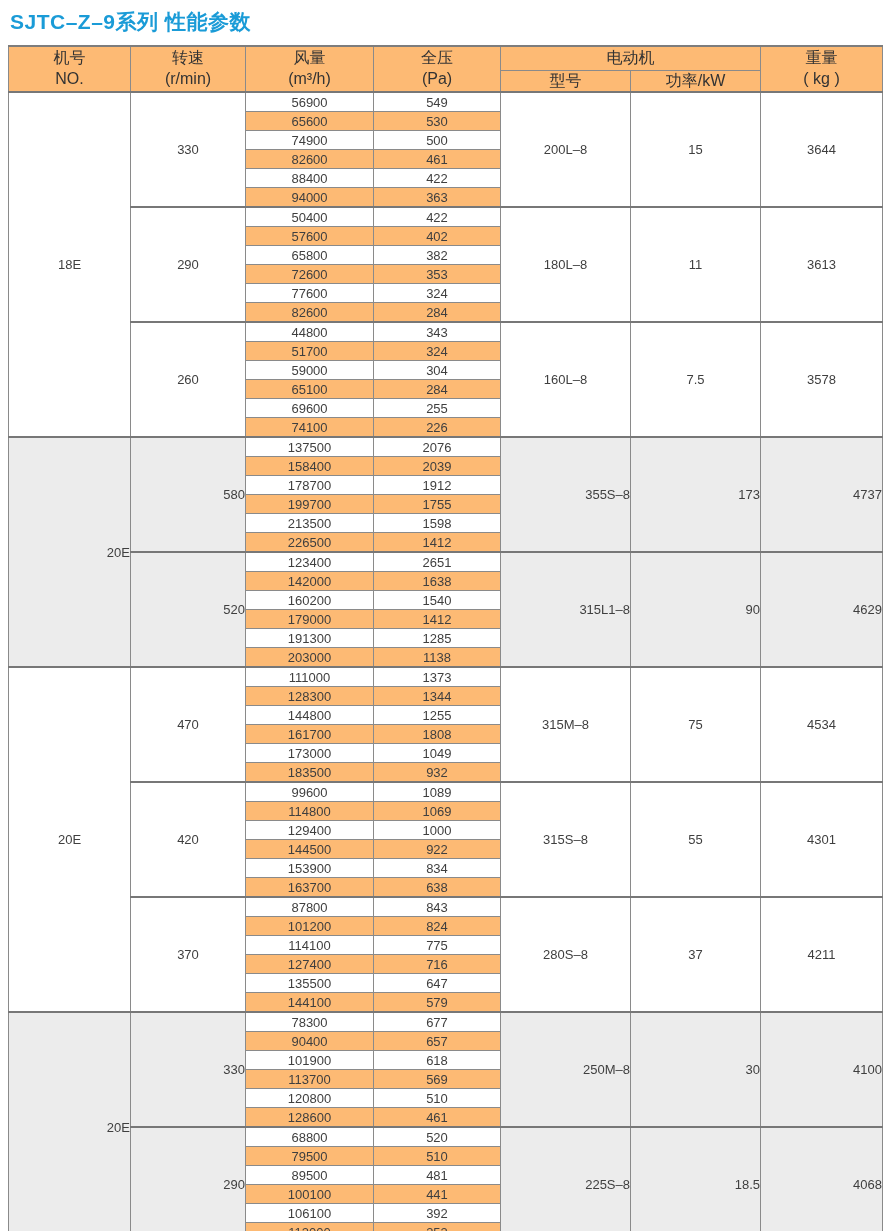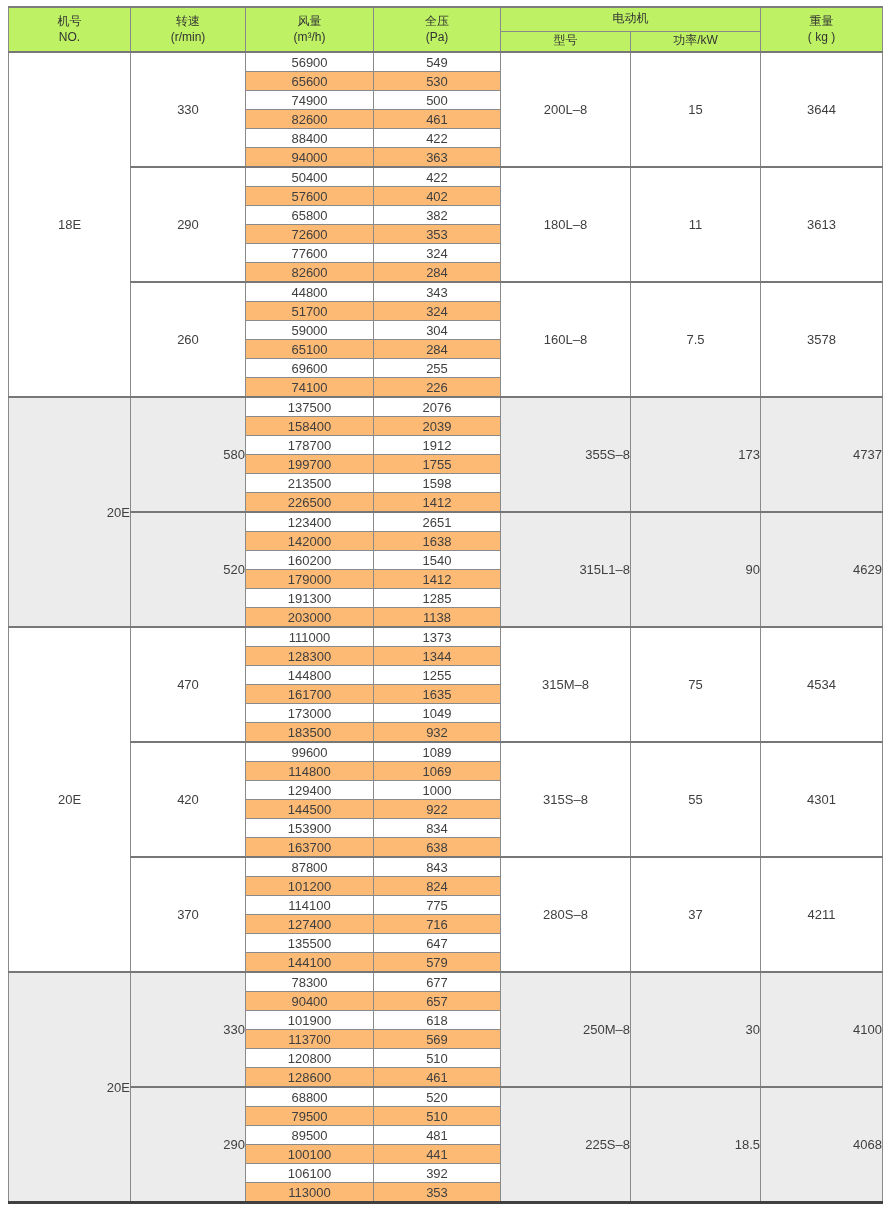--- a/index.html
+++ b/index.html
@@ -28,23 +28,23 @@
   }
   th, td {
     border:1px solid #8a8a8a;
     text-align:center;
     vertical-align:middle;
     padding:0;
     overflow:hidden;
     white-space:nowrap;
   }
   thead th {
-    background:#bef264;
+    background:#fdba74;
     font-weight:normal;
-    font-size:12px;
+    font-size:16px;
     color:#333333;
     line-height:1.3;
   }
   thead tr.h-top    { height:24px; }
   thead tr.h-bottom { height:21px; }
   th .line { display:block; }
   tbody td {
     font-size:13px;
     color:#3f3f3f;
     height:18px;
@@ -55,20 +55,21 @@
     border-top-width:2px;
     border-top-color:#777777;
   }
   tbody td.alt { background:#fdba74; }
   tbody tr.shaded td.outer { background:#ececec;text-align:right; }
 </style>
 </head>
 <body>
 
 <div class="page">
+  <div class="title">SJTC–Z–9系列 性能参数</div>
 
   <table class="spec">
     <colgroup>
       <col style="width:122px">
       <col style="width:115px">
       <col style="width:128px">
       <col style="width:127px">
       <col style="width:130px">
       <col style="width:130px">
       <col style="width:122px">
@@ -257,21 +258,21 @@
         <tr>
           <td class="inner alt">128300</td>
           <td class="inner alt">1344</td>
         </tr>
         <tr>
           <td class="inner">144800</td>
           <td class="inner">1255</td>
         </tr>
         <tr>
           <td class="inner alt">161700</td>
-          <td class="inner alt">1635</td>
+          <td class="inner alt">1808</td>
         </tr>
         <tr>
           <td class="inner">173000</td>
           <td class="inner">1049</td>
         </tr>
         <tr>
           <td class="inner alt">183500</td>
           <td class="inner alt">932</td>
         </tr>
         <tr class="block-first">

